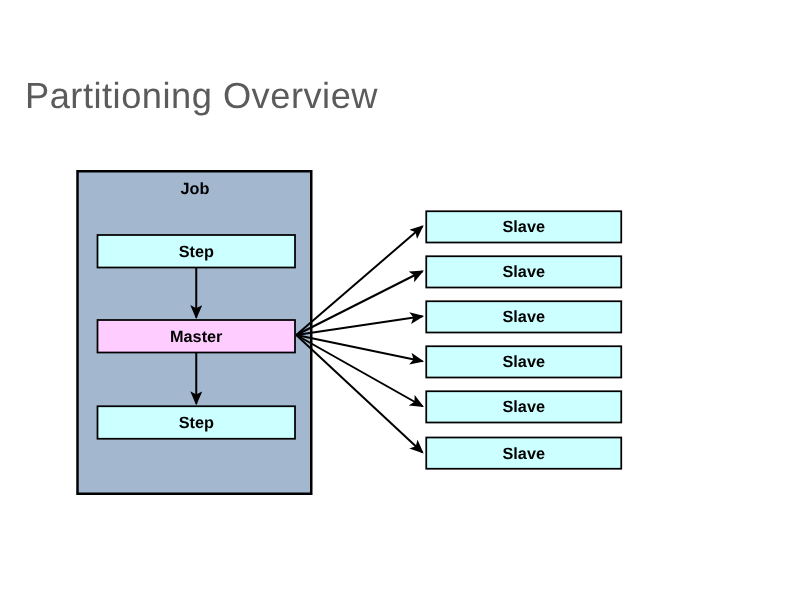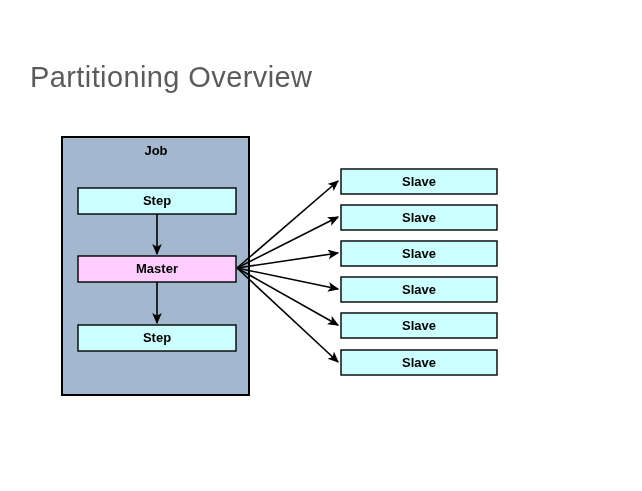--- a/index.html
+++ b/index.html
@@ -13,21 +13,21 @@
   }
   #canvas {
     position: relative;
     width: 642px;
     height: 491px;
     background: #ffffff;
     overflow: hidden;
   }
   #slide-title {
     position: absolute;
-    left: 30px;
+    left: 20px;
     top: 62px;
     font-family: "Liberation Sans", sans-serif;
     font-size: 29px;
     font-weight: 400;
     color: #5b5b5b;
     letter-spacing: 0.4px;
     white-space: nowrap;
     line-height: 1.1;
   }
   #diagram-svg {

